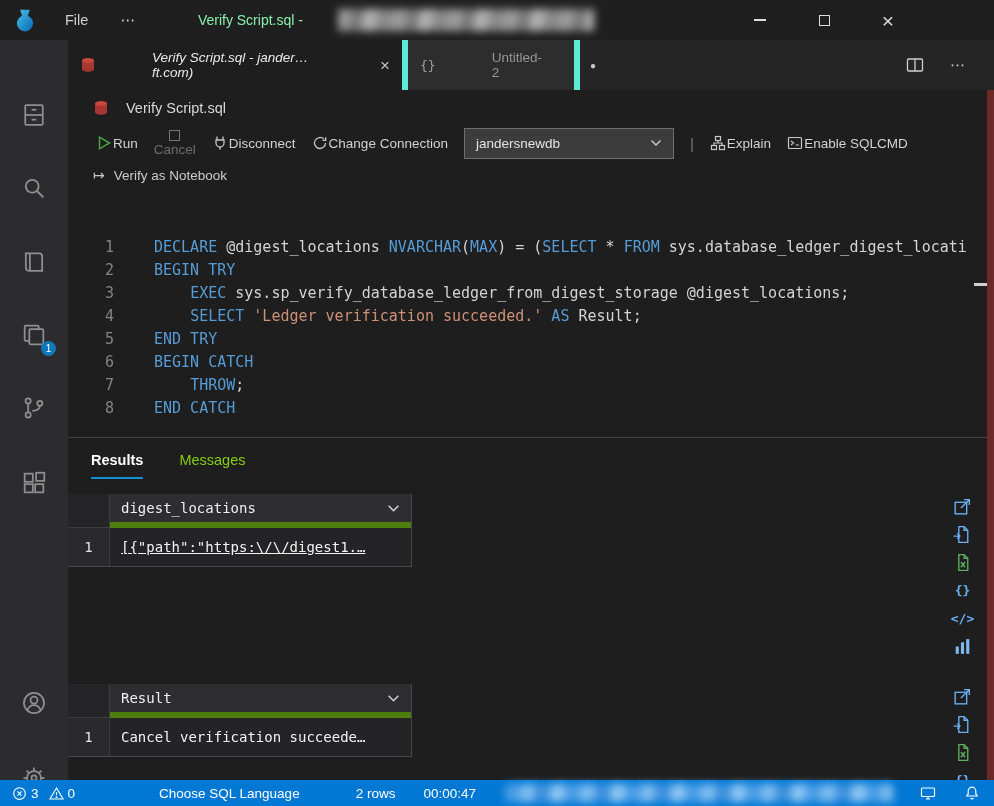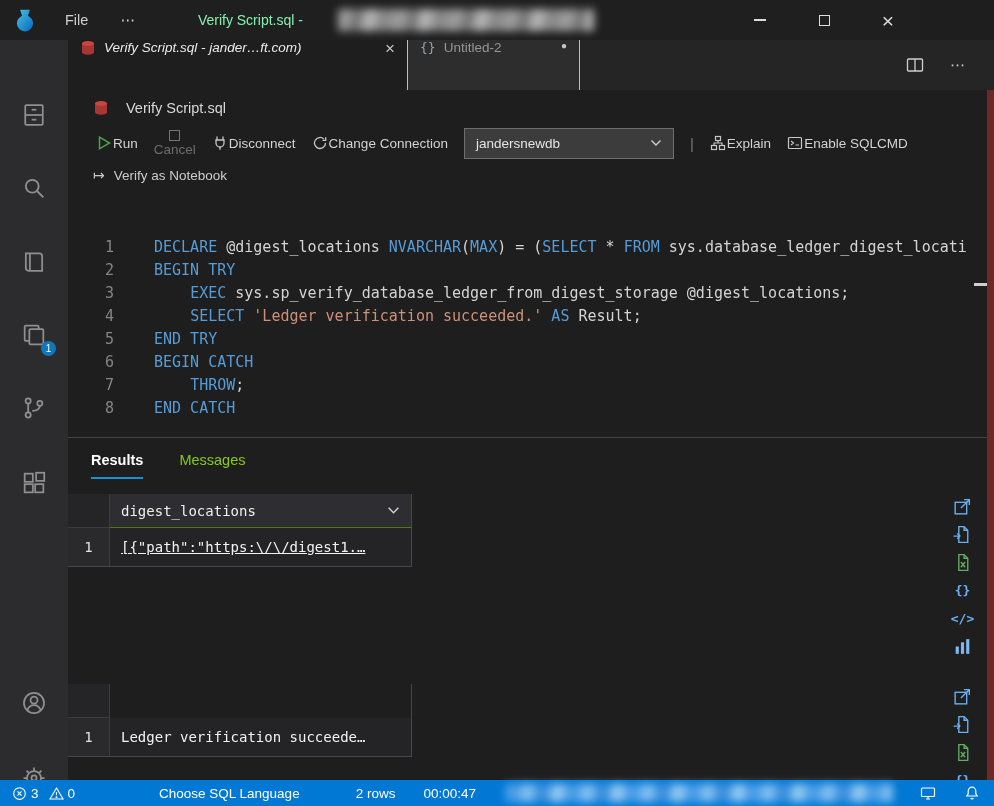--- a/index.html
+++ b/index.html
@@ -27,22 +27,22 @@
   .activitybar { position:absolute; left:0; top:40px; width:68px; height:740px; background:#2c2c2e; z-index:10; }
   .ab-item { position:absolute; left:20px; width:28px; height:28px; }
   .ab-item svg { width:28px; height:28px; display:block; }
   .badge { position:absolute; right:-8px; bottom:-7px; min-width:15px; height:15px; background:#1177bb; color:#fff;
     font-size:10px; border-radius:8px; display:flex; align-items:center; justify-content:center; padding:0 3px; }
 
   
   .main { position:absolute; left:68px; top:40px; width:926px; height:740px; background:#1e1e1e; }
 
   .tabbar { position:absolute; top:0; left:0; right:0; height:50px; background:#252526; display:flex; }
-  .tab { height:50px; display:flex; align-items:flex-start; padding:0 12px; background:#2d2d2d; color:#969696;
-    font-size:13.5px; border-right:1px solid #5eead4; cursor:default; }
+  .tab { height:50px; display:flex; align-items:center; padding:0 12px; background:#2d2d2d; color:#969696;
+    font-size:13.5px; border-right:6px solid #5eead4; cursor:default;gap:48px; }
   .tab.active { background:#1e1e1e; color:#eaeaea; }
   .tab1 { width:340px; }
   .tab2 { width:172px; }
   .dbicon { width:16px; height:16px; margin-right:8px; flex:none; }
   .dbicon svg { width:16px; height:16px; display:block; }
   .tab-label.italic { font-style:italic; }
   .tab-close { margin-left:auto; color:#c4c4c4; font-size:17px; line-height:1; }
   .braces-icon { color:#9aa0a6; font-size:13px; margin-right:8px; font-family:"DejaVu Sans Mono",monospace; }
   .mod-dot { margin-left:auto; font-size:10px; color:#c8c8c8; }
   .tab-actions { margin-left:auto; display:flex; align-items:center; gap:25px; padding-right:28px; color:#d0d0d0; }
@@ -80,21 +80,21 @@
   
   .sash { position:absolute; top:397px; left:0; right:0; height:1px; background:#434343; }
   .results-tabs { position:absolute; top:412px; left:23px; display:flex; gap:36px; font-size:14.5px; }
   .rtab { padding-bottom:9px; color:#84cc16; cursor:default; }
   .rtab.active { color:#ffffff; font-weight:bold; border-bottom:2px solid #1890d4; }
 
   .grid { position:absolute; left:0; width:344px; border-bottom:1px solid #47474c; border-right:1px solid #47474c; }
   #grid1 { top:454px; } #grid2 { top:644px; }
   .grid-header { display:flex; height:34px; }
   .corner-cell { width:42px; background:#252527; border-right:1px solid #3c3c40; border-bottom:1px solid #3c3c40; }
-  .header-cell { flex:1; background:#2e2e32; border-bottom:1px solid #4d7c0f; display:flex; align-items:center;
+  .header-cell { flex:1; background:#2e2e32; border-bottom:6px solid #4d7c0f; display:flex; align-items:center;
     justify-content:space-between; padding:0 11px; color:#efefef; font-family:"DejaVu Sans Mono",monospace; font-size:14px; }
   .header-cell svg { width:13px; height:9px; display:block; }
   .grid-row { display:flex; height:38px; }
   .rownum-cell { width:42px; background:#2a2a2d; border-right:1px solid #3c3c40; color:#e2e2e2; display:flex;
     align-items:center; justify-content:center; font-family:"DejaVu Sans Mono",monospace; font-size:14px; }
   .value-cell { flex:1; background:#242427; display:flex; align-items:center; padding:0 11px; color:#f2f2f2;
     font-family:"DejaVu Sans Mono",monospace; font-size:14px; white-space:nowrap; overflow:hidden; }
   .value-cell.link { text-decoration:underline; }
 
   .grid-actions { position:absolute; left:884px; width:24px; display:flex; flex-direction:column; gap:7px; }
@@ -337,24 +337,30 @@
       </div>
       <div class="grid-row">
         <div class="rownum-cell">1</div>
         <div class="value-cell link">[{"path":"https:\/\/digest1.…</div>
       </div>
     </div>
 
     <div class="grid" id="grid2">
       <div class="grid-header">
         <div class="corner-cell"></div>
+        <div class="header-cell">
+          <span>Result</span>
+          <svg viewBox="0 0 12 8" fill="none" stroke="#cfcfcf" stroke-width="1.4">
+              <path d="M1.5 1.5L6 6l4.5-4.5"></path>
+            </svg>
+        </div>
       </div>
       <div class="grid-row">
         <div class="rownum-cell">1</div>
-        <div class="value-cell">Ledger verification succeede…</div>
+        <div class="value-cell">Cancel verification succeede…</div>
       </div>
     </div>
 
     <div class="grid-actions" id="grid1-actions">
       <span class="ga">
         <svg viewBox="0 0 20 20" fill="none" stroke="#6ab0f3" stroke-width="1.3">
           <rect x="3" y="6" width="11" height="11"></rect>
             <path d="M8.5 11.5L16 4M11.5 3.5h5v5"></path>
           </svg>
       </span>

